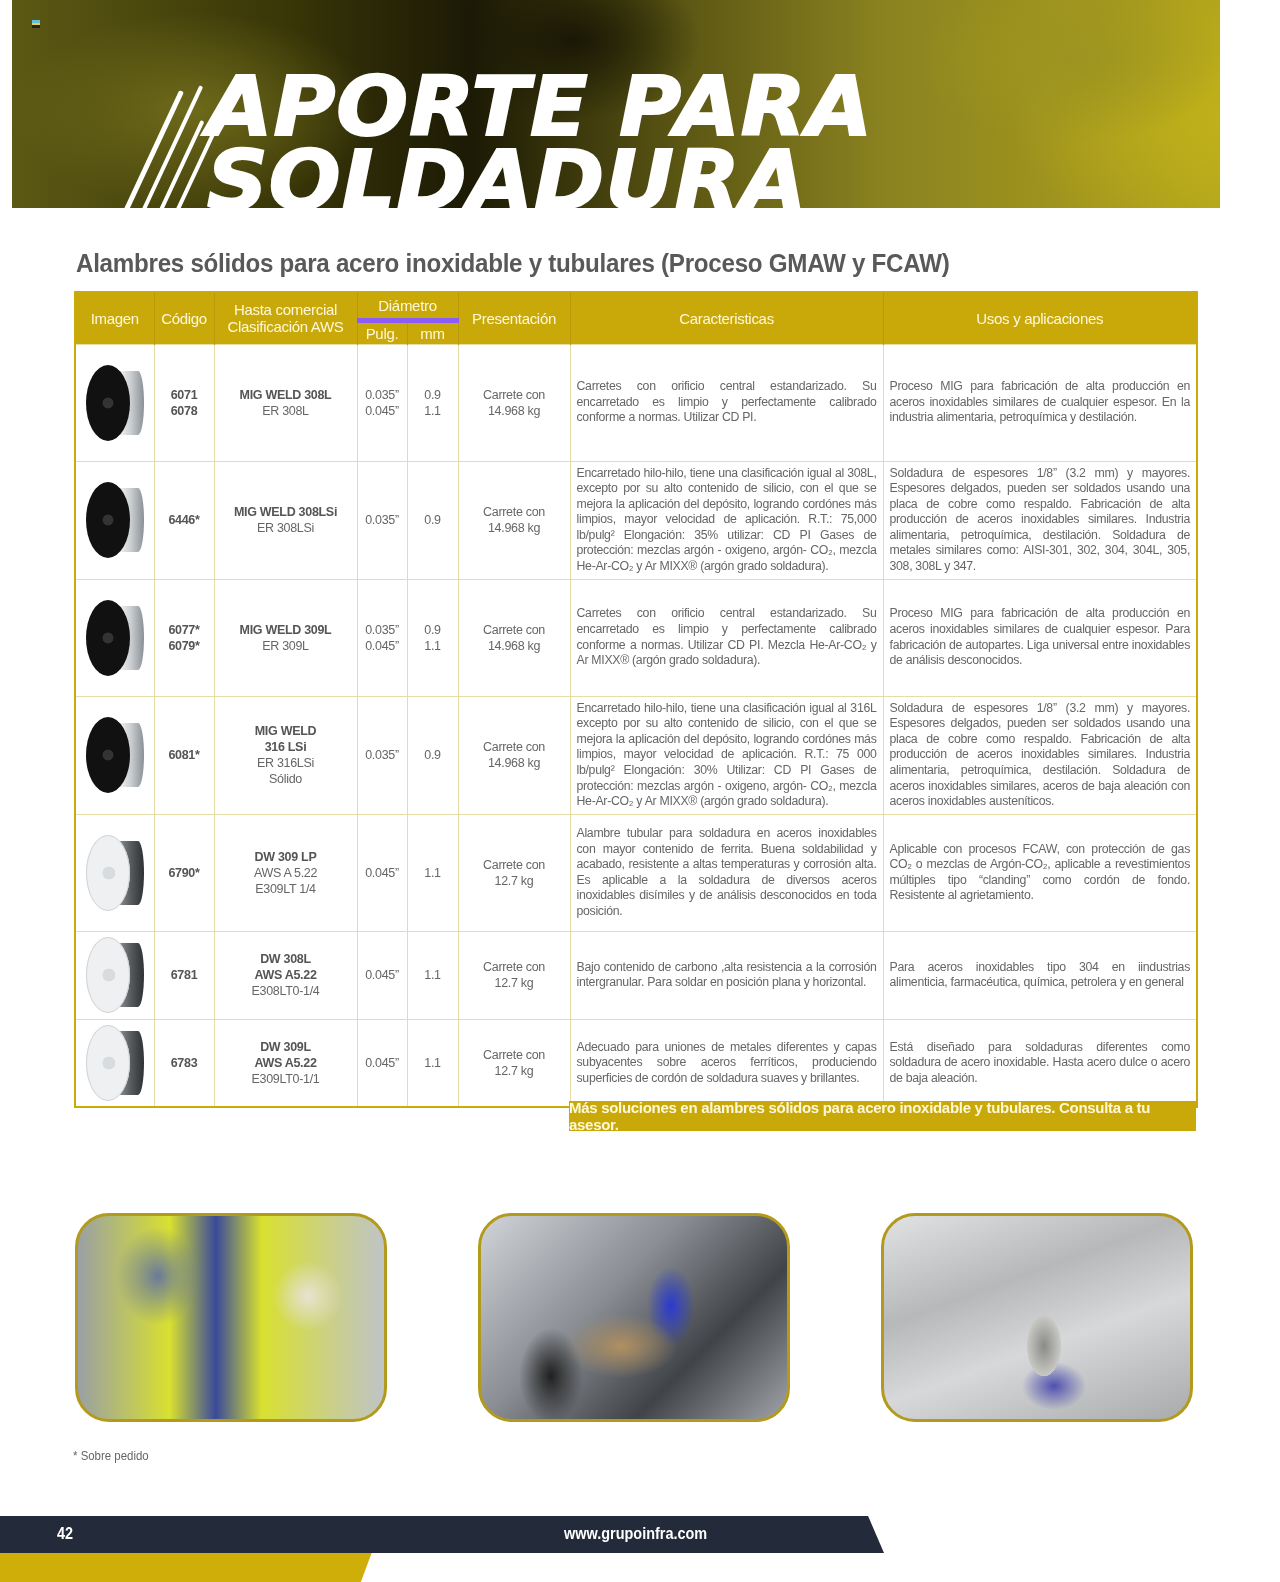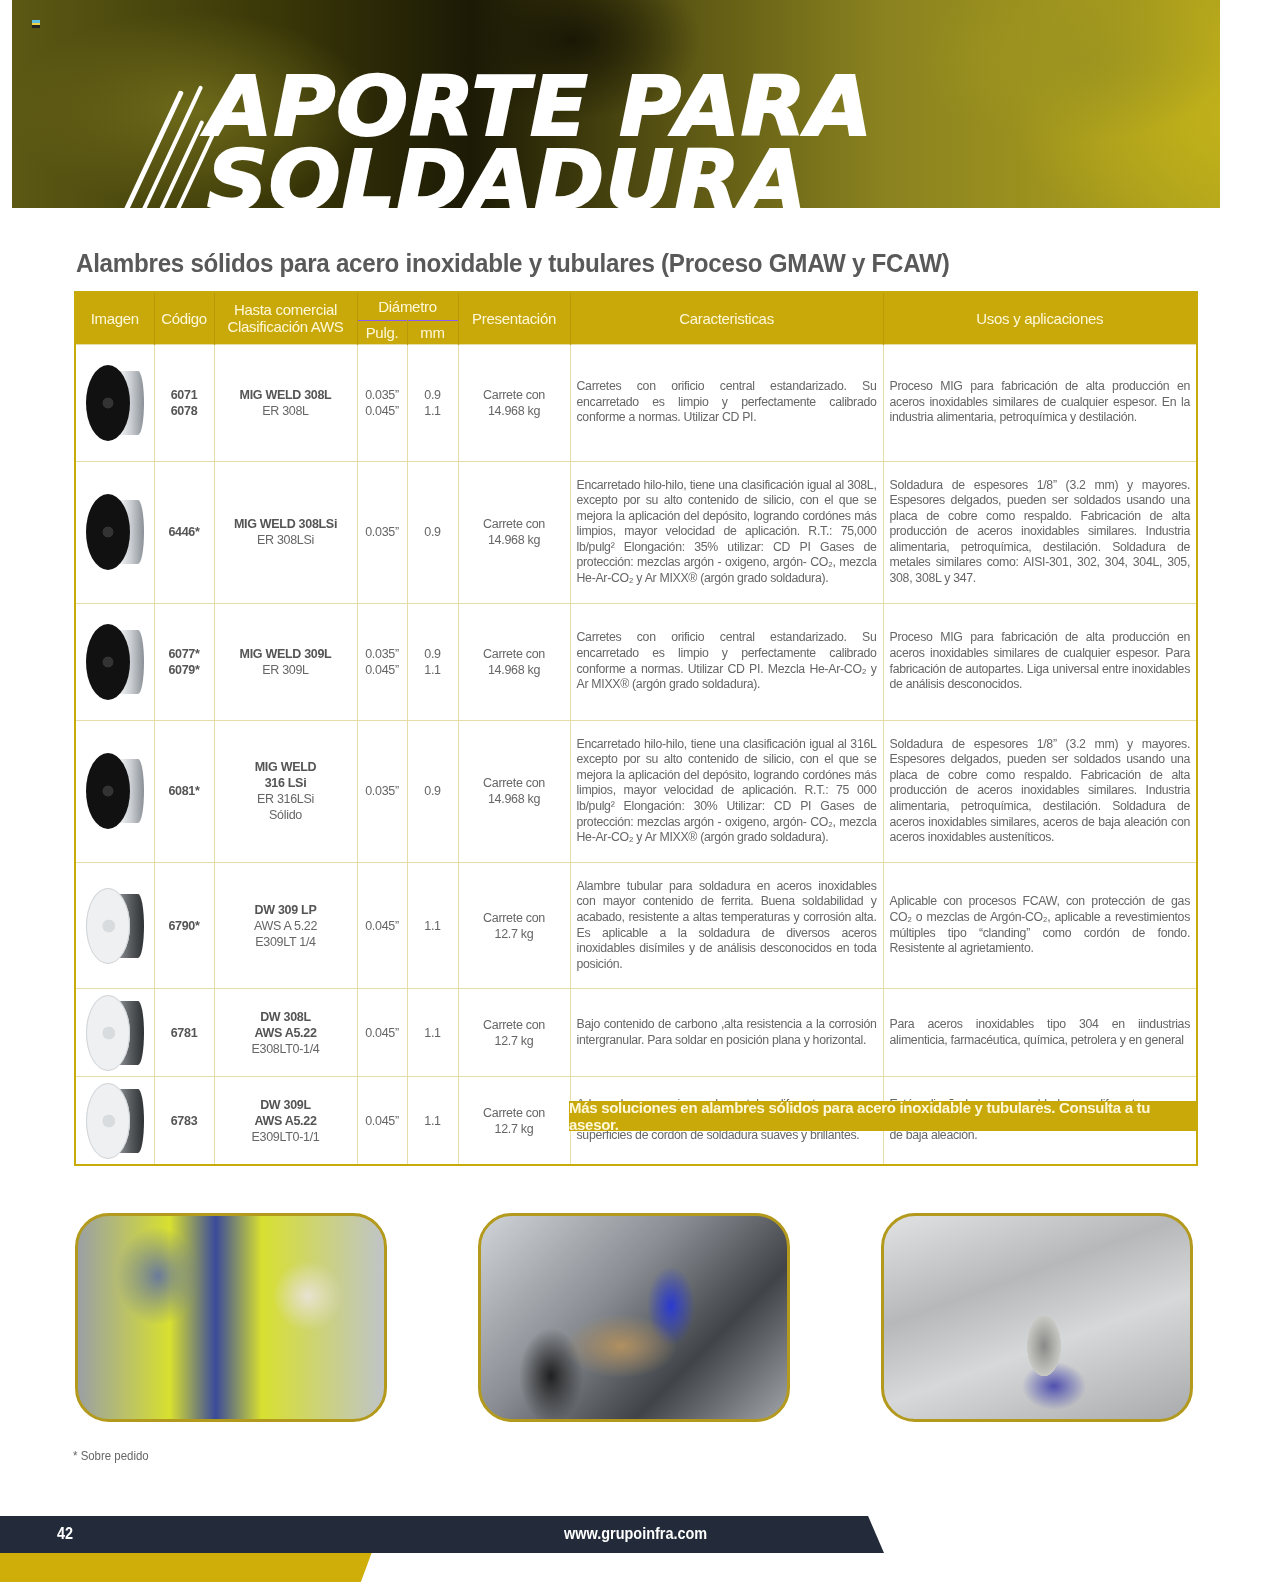--- a/index.html
+++ b/index.html
@@ -43,29 +43,29 @@
   .tbl {
     position: absolute; left: 74px; top: 291px; width: 1122px;
     border-collapse: collapse; border: 2px solid #c8aa0a; table-layout: fixed;
   }
   .tbl th {
     background: #c9a90a; color: #fff8d8; font-weight: normal; font-size: 15px;
     border-left: 1px solid #b89a08; border-right: 1px solid #b89a08;
     text-align: center; vertical-align: middle; letter-spacing: -0.3px;
   }
   .tbl thead tr.r1 th { height: 28px; }
-  .tbl thead tr.r2 th { height: 24px; border-top: 1px solid #8b5cf6; }
+  .tbl thead tr.r2 th { height: 24px; border-top: 5px solid #8b5cf6; }
   .tbl thead tr.r1 th[rowspan] { height: 52px; }
   .tbl td {
     border: 1px solid #e6dca8; background: #fff; font-size: 12.5px; color: #666;
     text-align: center; vertical-align: middle; line-height: 16px; letter-spacing: -0.3px;
   }
   .tbl td.code { font-weight: 700; color: #555; }
   .tbl td.desc, .tbl td.uses {
-    text-align: justify; padding: 16px 6px; font-size: 12.3px; line-height: 15.6px; color: #666;
+    text-align: justify; padding: 4px 6px; font-size: 12.3px; line-height: 15.6px; color: #666;
   }
   .tbl .bold { font-weight: 700; color: #555; display: block; }
   .tbl .line { display: block; }
   .spool-cell { padding: 0; }
   .spool {
     width: 62px; height: 80px; margin: 0 auto; position: relative;
   }
   .spool .drum {
     position: absolute; left: 18px; top: 8px; width: 42px; height: 64px; border-radius: 6px / 32px;
     background: linear-gradient(90deg, #9aa0a6, #f4f6f7 40%, #c8ccd0 70%, #8a9096);

